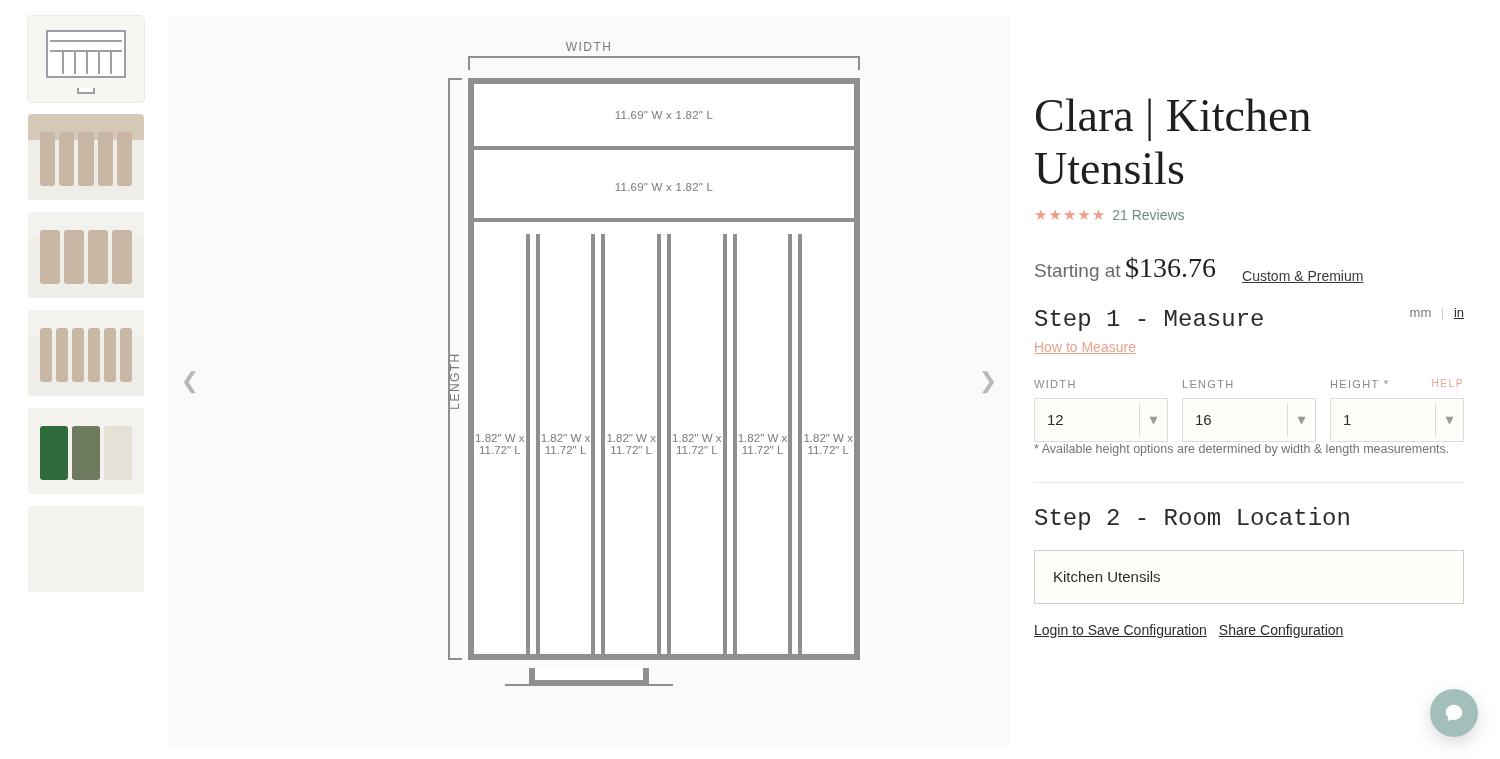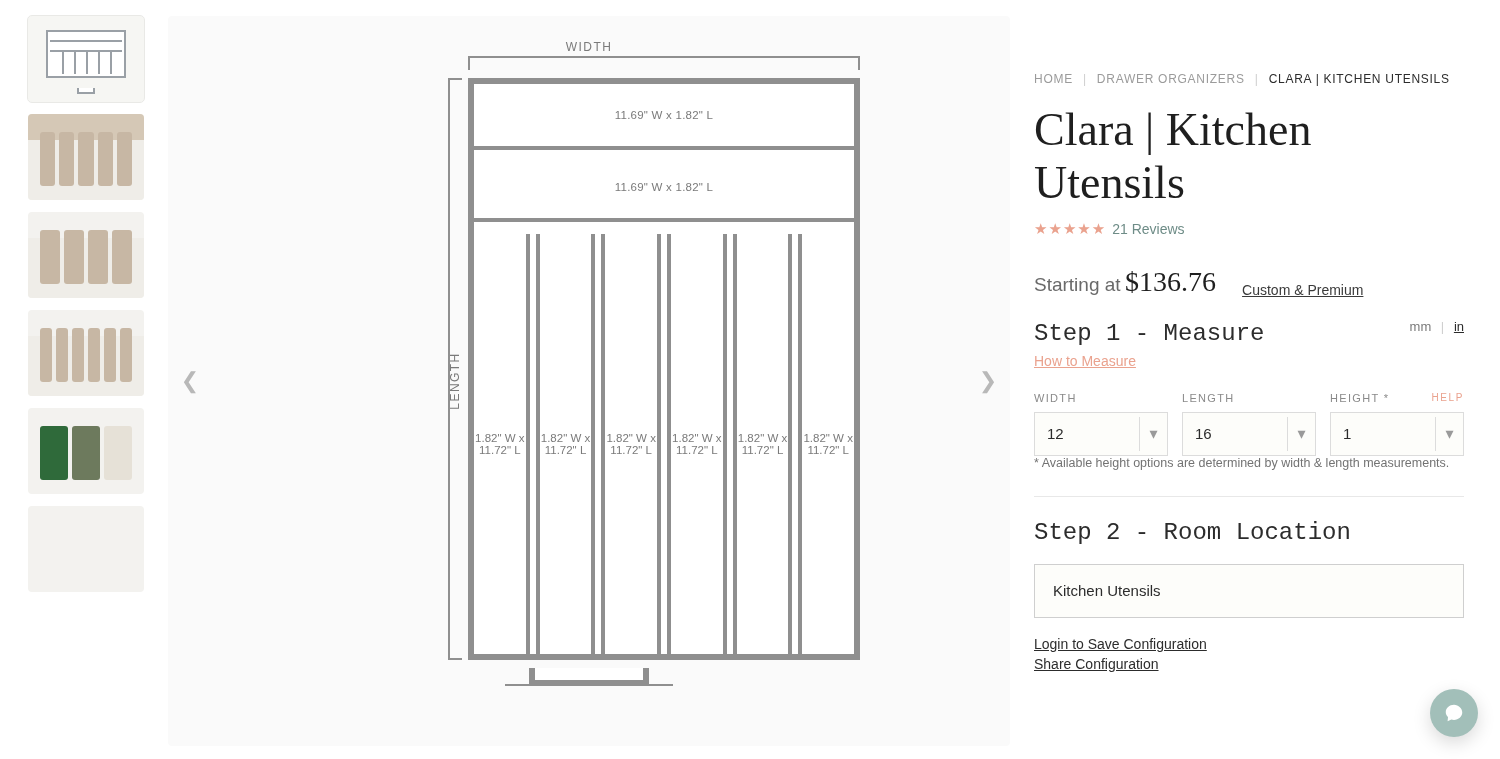--- a/index.html
+++ b/index.html
@@ -86,21 +86,21 @@
   .fields{display:flex;gap:14px;margin-top:22px}
   .field{flex:1;}
   .flabel{font-size:11px;letter-spacing:.12em;color:#8a8a8a}
   .flabel .help{float:right;color:var(--accent);font-size:10px;letter-spacing:.16em}
   .select{margin-top:8px;height:44px;border:1px solid var(--border);background:var(--cream);display:flex;align-items:center;justify-content:space-between;padding:4px 12px;cursor:pointer}
   .select .val{font-size:15px;color:#2c2c2c}
   .select .caret{width:28px;text-align:center;border-left:1px solid var(--border);height:100%;display:flex;align-items:center;justify-content:center;color:#9a9a9a;margin-right:-12px}
   .note{color:#737373;font-size:12.5px}
   .hr{border:none;border-top:1px solid #e8e8e8;margin:26px 0 0}
   .room-select{margin-top:18px;height:54px;border:1px solid #cfcfcf;background:var(--cream);display:flex;align-items:center;padding:0 18px;font-size:15px;color:#2c2c2c;cursor:pointer}
-  .links{margin-top:18px;display:flex;flex-direction:column;gap:4px}
+  .links{margin-top:18px;display:flex;gap:12px}
   .links a{color:#2c2c2c;text-decoration:underline;font-size:14px}
   .chat{position:fixed;right:22px;bottom:22px;width:48px;height:48px;border-radius:50%;background:var(--sage);display:flex;align-items:center;justify-content:center;color:#fff;box-shadow:0 6px 18px rgba(0,0,0,.15);cursor:pointer}
   .chat svg{width:22px;height:22px;fill:#fff}
 </style>
 </head>
 <body>
 
 <div class="page">
 
   <div class="thumbs">
@@ -194,27 +194,20 @@
           </div>
         <div class="col">
             <span>1.82" W x<br>11.72" L</span>
           </div>
       </div>
     </div>
     <div class="tray-foot"></div>
   </div>
 
   <div class="panel">
-    <div class="crumbs">
-      <a href="#">HOME</a>
-      <span class="sep">|</span>
-      <a href="#">DRAWER ORGANIZERS</a>
-      <span class="sep">|</span>
-      <span class="current">CLARA | KITCHEN UTENSILS</span>
-    </div>
 
     <h1 class="title">Clara | Kitchen Utensils</h1>
 
     <div class="reviews">
       <span class="stars">★★★★★</span>
       <span>21 Reviews</span>
     </div>
 
     <div class="price-row">
       <div>

